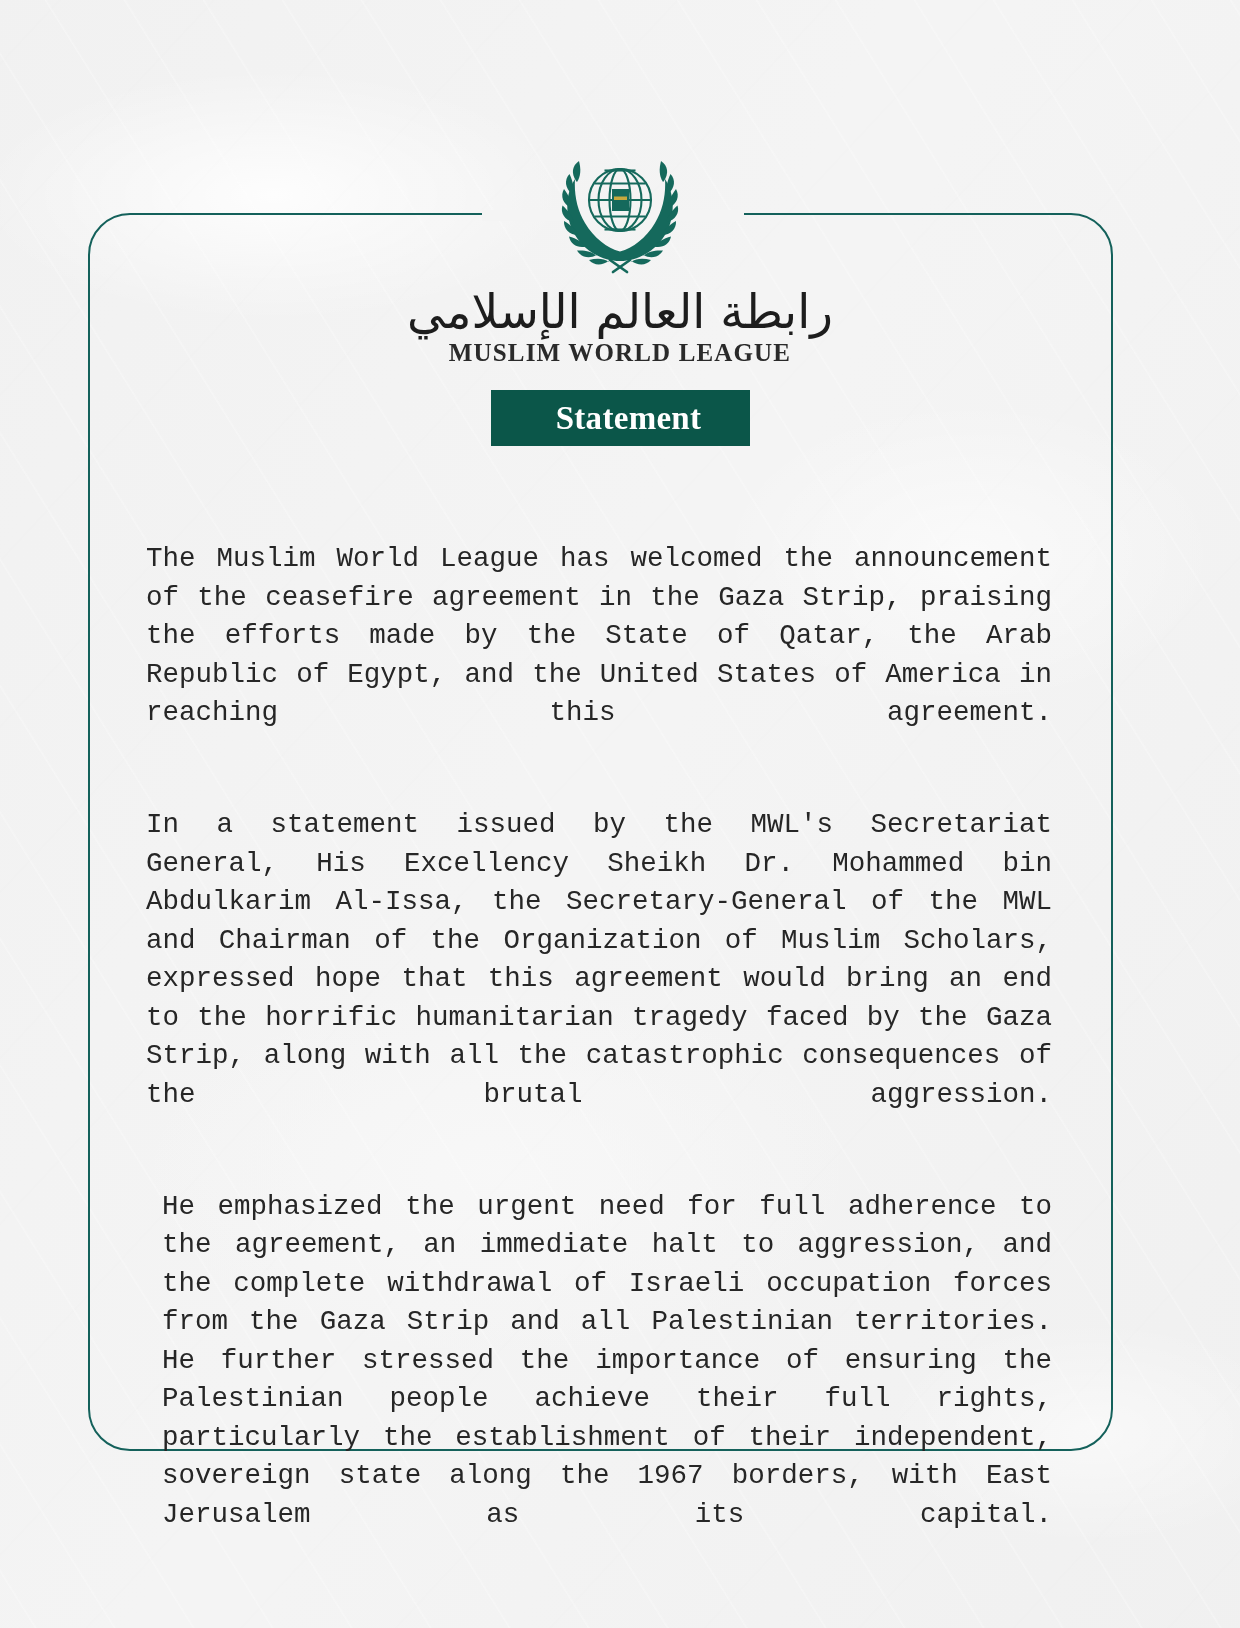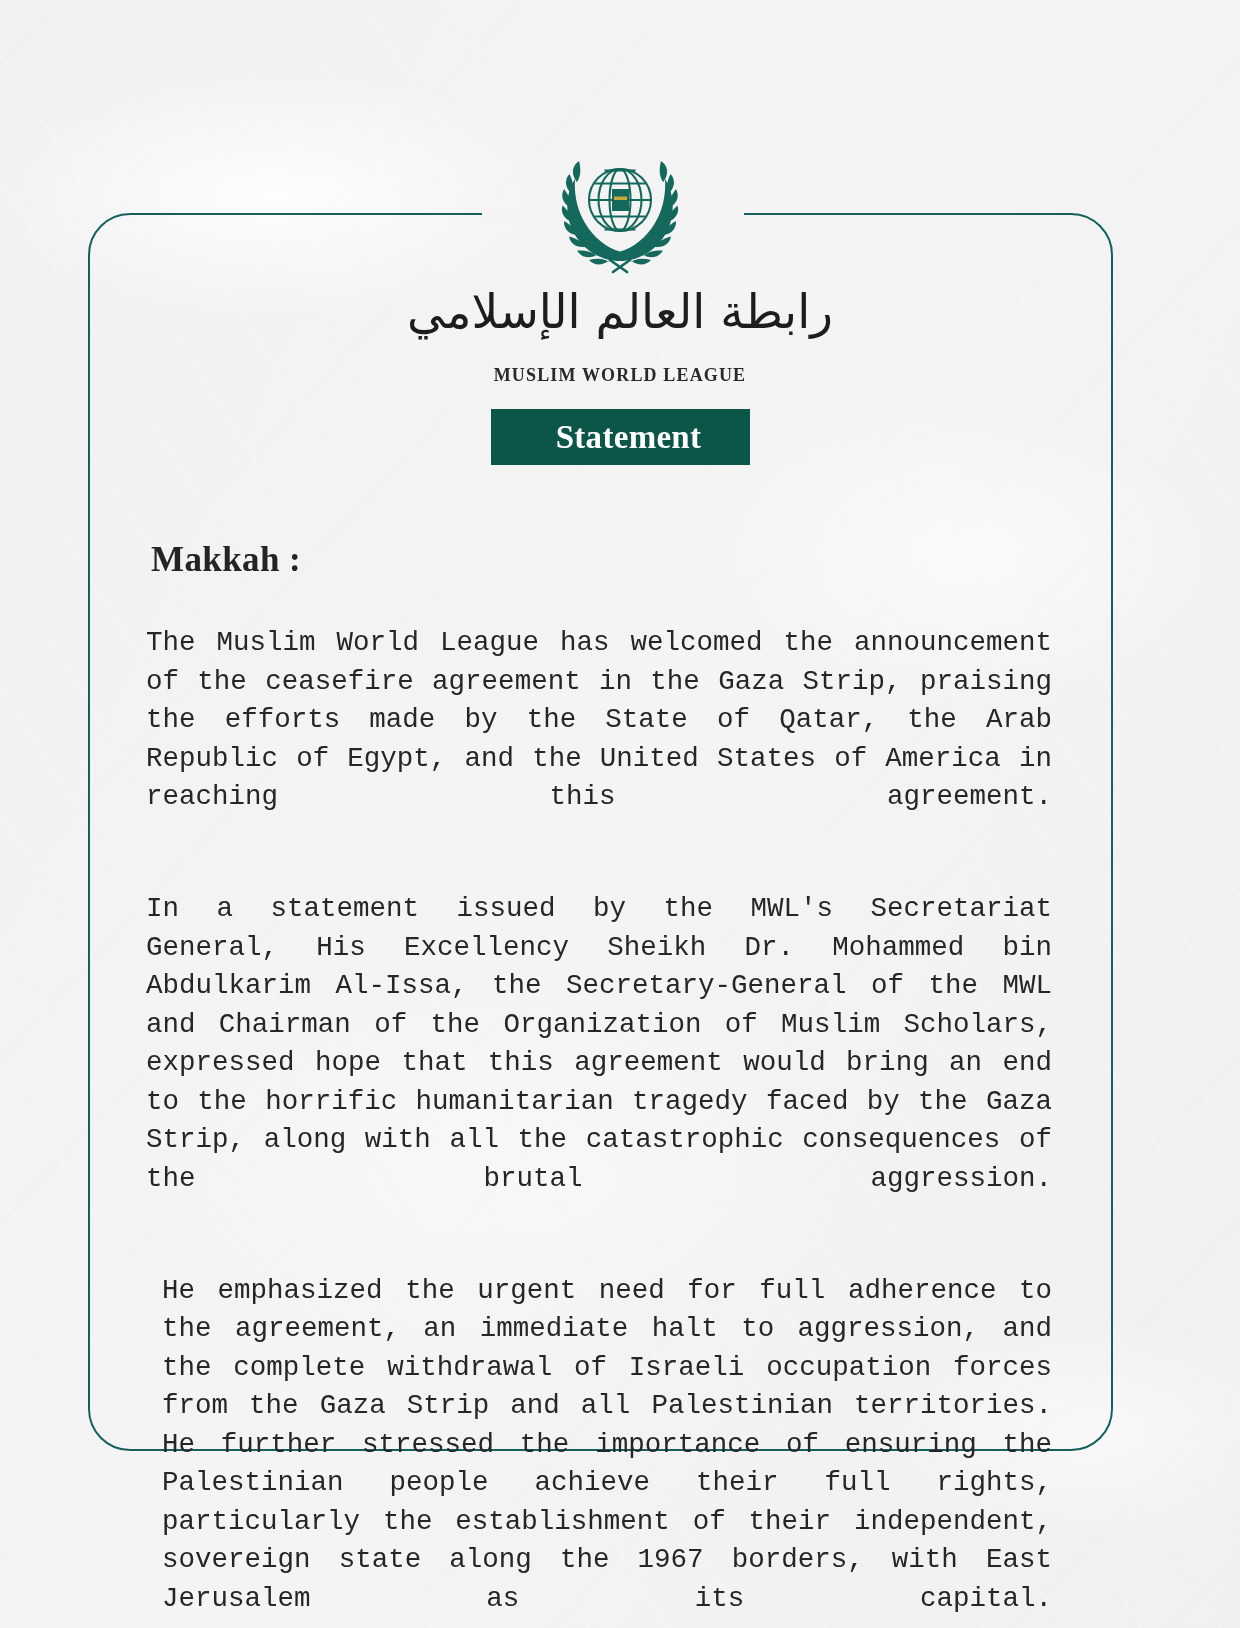--- a/index.html
+++ b/index.html
@@ -85,24 +85,24 @@
     font-family: "DejaVu Sans", sans-serif;
     font-size: 47px;
     line-height: 1.18;
     color: #1d1d1d;
     direction: rtl;
     white-space: nowrap;
     letter-spacing: -1px;
   }
 
   #latin-wordmark {
-    margin-top: 26px;
+    margin-top: 0;
     font-family: "Liberation Serif", serif;
     font-weight: 700;
-    font-size: 18px;
+    font-size: 25px;
     letter-spacing: 1.15px;
     color: #2a2a2a;
     white-space: nowrap;
   }
 
   
   #statement-badge {
     margin-top: 23px;
     background: #0b5649;
     width: 259px;
@@ -224,21 +224,20 @@
 
     <div id="latin-wordmark">MUSLIM WORLD LEAGUE</div>
 
     <div id="statement-badge">
       <span id="statement-badge-label">Statement</span>
     </div>
   </div>
 
   <div id="statement-body">
 
-    <div id="dateline">Makkah :</div>
 
     <p class="paragraph">The Muslim World League has welcomed the announcement of the ceasefire agreement in the Gaza Strip, praising the efforts made by the State of Qatar, the Arab Republic of Egypt, and the United States of America in reaching this agreement.</p>
 
     <p class="paragraph">In a statement issued by the MWL's Secretariat General, His Excellency Sheikh Dr. Mohammed bin Abdulkarim Al-Issa,  the Secretary-General of the MWL and Chairman of the Organization of Muslim Scholars, expressed hope that this agreement would bring an end to the horrific humanitarian tragedy faced by the Gaza Strip, along with all the catastrophic consequences of the brutal aggression.</p>
 
     <p class="paragraph">He emphasized the urgent need for full adherence to the agreement, an immediate halt to aggression, and the complete withdrawal of Israeli occupation forces from the Gaza Strip and all Palestinian territories. He further stressed the importance of ensuring the Palestinian people achieve their full rights, particularly the establishment of their independent, sovereign state along the 1967 borders, with East Jerusalem as its capital.</p>
   </div>
 
 </div>
 

